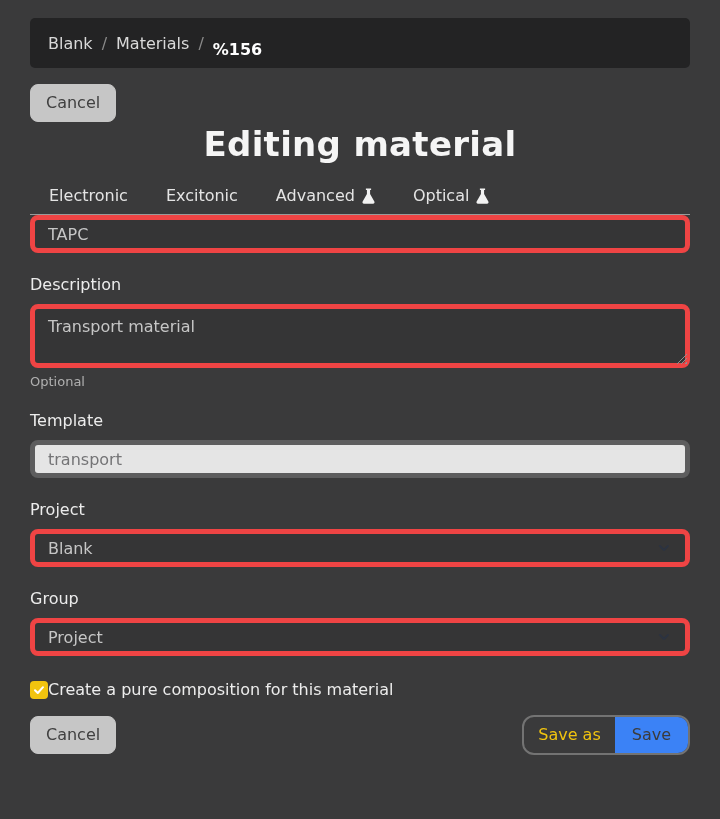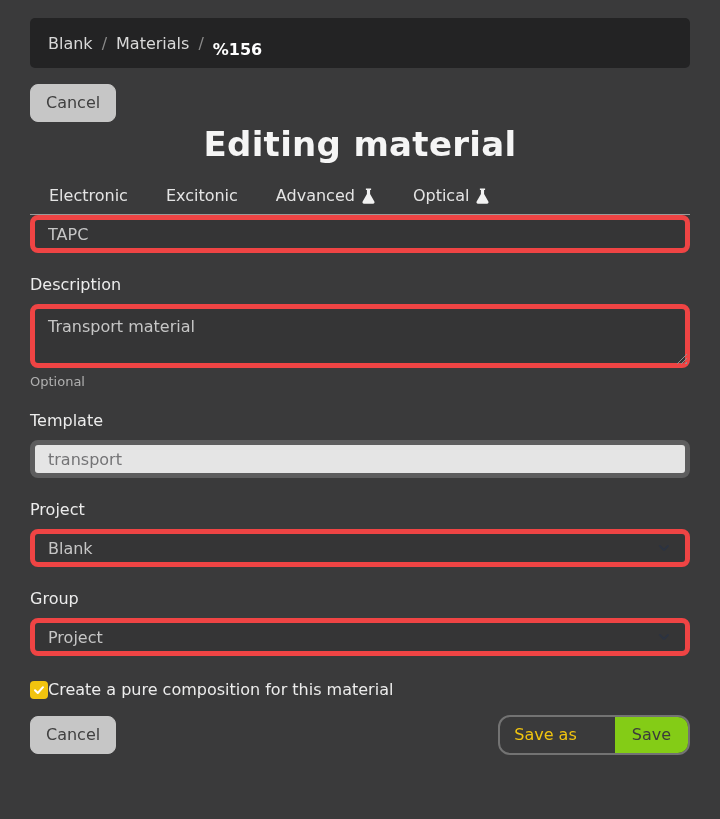--- a/index.html
+++ b/index.html
@@ -107,23 +107,23 @@
   .checkbox svg { width: 12px; height: 12px; }
 
   
   .save-group { display: flex; border: 2px solid #737373; border-radius: 12px; overflow: hidden; }
   .btn-saveas {
     background: transparent; color: #f1c40f;
     border: none; padding: 8px 14px;
     font-size: 16px; font-family: inherit; cursor: pointer; line-height: 20px;
   }
   .btn-save {
-    background: #84cc16; color: #3b3b3b;
+    background: #3b82f6; color: #3b3b3b;
     border: none; padding: 8px 17px;
-    font-size: 16px; font-family: inherit; cursor: pointer; line-height: 20px; margin-left: 24px;
+    font-size: 16px; font-family: inherit; cursor: pointer; line-height: 20px;
   }
 </style>
 </head>
 <body>
 
 <div class="container">
 
   <nav class="breadcrumb">
     <span class="crumb">Blank</span>
     <span class="sep">/</span>

